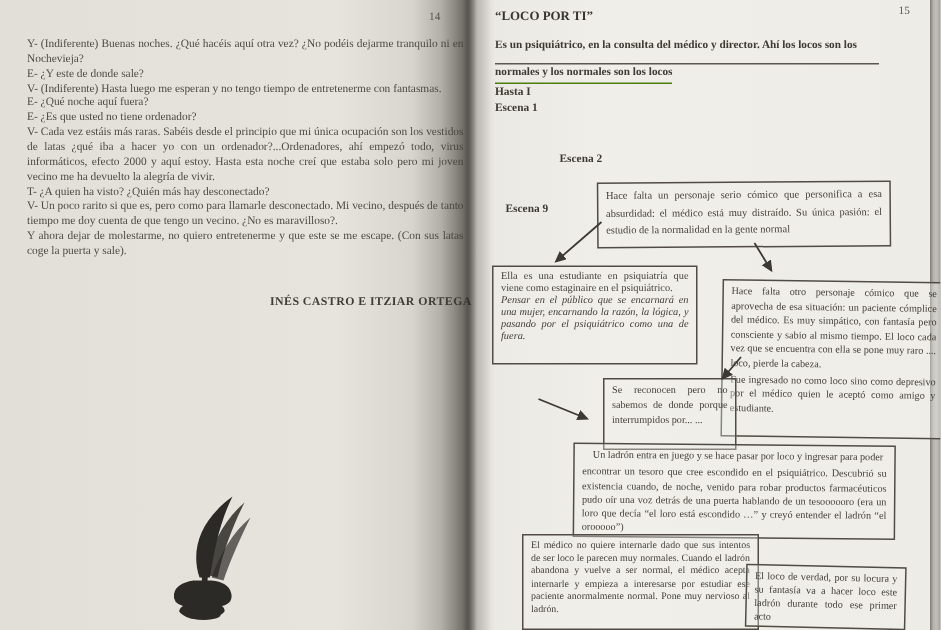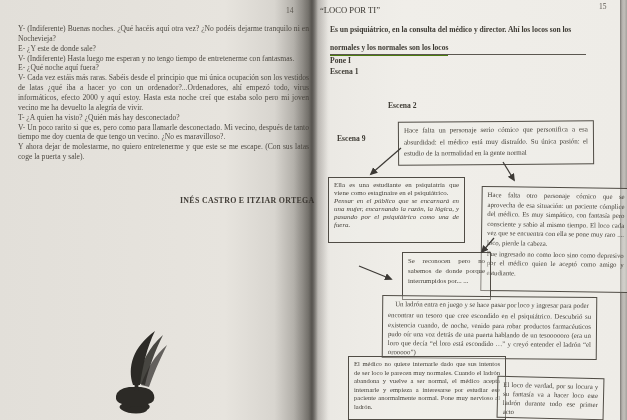--- a/index.html
+++ b/index.html
@@ -20,28 +20,28 @@
     background:linear-gradient(to right,rgba(50,46,42,0) 0%,rgba(50,46,42,0.28) 42%,rgba(35,32,29,0.5) 55%,rgba(50,46,42,0.18) 70%,rgba(50,46,42,0) 100%);}
   #dialogue{position:absolute;left:18px;top:24px;width:291px;z-index:1;font-size:7.6px;line-height:1.3;text-align:justify;color:#4e4a43;}
   #dialogue p{margin:0;}
   #authors{position:absolute;left:151px;top:196px;font-size:7.9px;font-weight:bold;letter-spacing:0.3px;color:#403c36;z-index:1;margin-left:29px;}
   .pagenum{position:absolute;font-size:7.5px;color:#5a564f;z-index:1;}
   #left-pagenum{left:286px;top:6px;}
   #right-pagenum{left:599px;top:2px;}
 
   #quill{position:absolute;left:103px;top:323px;width:72px;height:92px;z-index:1;}
 
-  #play-title{position:absolute;left:320px;top:5px;font-size:8.6px;font-weight:normal;color:#38352f;z-index:3;text-align:right;}
+  #play-title{position:absolute;left:330px;top:5px;font-size:8.6px;font-weight:bold;color:#38352f;z-index:3;text-align:right;}
   .intro{position:absolute;font-size:7.5px;font-weight:bold;color:#3d3a33;z-index:3;}
-  #intro-1{left:330px;top:25px;width:256px;border-bottom:1px solid #5b5750;padding-bottom:20px;}
+  #intro-1{left:330px;top:25px;width:256px;border-bottom:1px solid #5b5750;padding-bottom:8px;}
   #intro-2{left:330px;top:43px;border-bottom:1px solid #4d7c0f;padding-bottom:3px;}
   .scene{position:absolute;font-size:7.6px;font-weight:bold;color:#3d3a33;z-index:3;}
   #act-1{left:330px;top:56px;}
   #scene-1{left:330px;top:67px;}
-  #scene-2{left:344px;top:101px;padding-left:44px;}
+  #scene-2{left:329px;top:101px;padding-left:44px;}
   #scene-3{left:337px;top:134px;}
 
   .note-box{position:absolute;border:1px solid #504c45;padding:3px 5px;z-index:3;color:#45413a;
     text-align:justify;overflow:hidden;background:rgba(242,240,235,0.35);}
   #box-doctor{left:398px;top:121px;width:184px;height:36px;font-size:7px;line-height:11.5px;transform:rotate(-0.4deg);}
   #box-student{left:328px;top:177px;width:125px;height:58px;font-size:6.9px;line-height:8.1px;}
   #box-student .it{font-style:italic;}
   #box-patient{left:481px;top:187px;width:137px;height:97px;font-size:6.8px;line-height:9.6px;transform:rotate(0.8deg);}
   #box-patient .p2{margin-top:1px;}
   #box-recognize{left:402px;top:252px;width:77px;height:40px;font-size:6.8px;line-height:10px;}
@@ -61,20 +61,21 @@
   <div class="page" id="right-page"></div>
   <div id="edge-strip"></div>
 
   <div class="pagenum" id="left-pagenum">14</div>
 
   <div id="dialogue">
     <p>Y- (Indiferente) Buenas noches. ¿Qué hacéis aquí otra vez? ¿No podéis dejarme tranquilo ni en Nochevieja?</p>
     <p>E- ¿Y este de donde sale?</p>
     <p>V- (Indiferente) Hasta luego me esperan y no tengo tiempo de entretenerme con fantasmas.</p>
     <p>E- ¿Qué noche aquí fuera?</p>
+    <p>E- ¿Es que usted no tiene ordenador?</p>
     <p>V- Cada vez estáis más raras. Sabéis desde el principio que mi única ocupación son los vestidos de latas ¿qué iba a hacer yo con un ordenador?...Ordenadores, ahí empezó todo, virus informáticos, efecto 2000 y aquí estoy. Hasta esta noche creí que estaba solo pero mi joven vecino me ha devuelto la alegría de vivir.</p>
     <p>T- ¿A quien ha visto? ¿Quién más hay desconectado?</p>
     <p>V- Un poco rarito si que es, pero como para llamarle desconectado. Mi vecino, después de tanto tiempo me doy cuenta de que tengo un vecino. ¿No es maravilloso?.</p>
     <p>Y ahora dejar de molestarme, no quiero entretenerme y que este se me escape. (Con sus latas coge la puerta y sale).</p>
   </div>
 
   <div id="authors">INÉS CASTRO E ITZIAR ORTEGA</div>
 
   <svg id="quill" viewBox="0 0 72 92">
     <g fill="#2c2a26" stroke="none">
@@ -88,21 +89,21 @@
   </svg>
 
   <div id="gutter-shadow"></div>
 
   <div class="pagenum" id="right-pagenum">15</div>
 
   <div id="play-title">“LOCO POR TI”</div>
   <div class="intro" id="intro-1">Es un psiquiátrico, en la consulta del médico y director. Ahí los locos son los</div>
   <div class="intro" id="intro-2">normales y los normales son los locos</div>
 
-  <div class="scene" id="act-1">Pone I</div>
+  <div class="scene" id="act-1">Hasta I</div>
   <div class="scene" id="scene-1">Escena 1</div>
   <div class="scene" id="scene-2">Escena 2</div>
   <div class="scene" id="scene-3">Escena 9</div>
 
   <div class="note-box" id="box-doctor">Hace falta un personaje serio cómico que personifica a esa absurdidad: el médico está muy distraído. Su única pasión: el estudio de la normalidad en la gente normal</div>
 
   <div class="note-box" id="box-student">
     <div>Ella es una estudiante en psiquiatría que viene como estaginaire en el psiquiátrico.</div>
     <div class="it">Pensar en el público que se encarnará en una mujer, encarnando la razón, la lógica, y pasando por el psiquiátrico como una de fuera.</div>
   </div>

